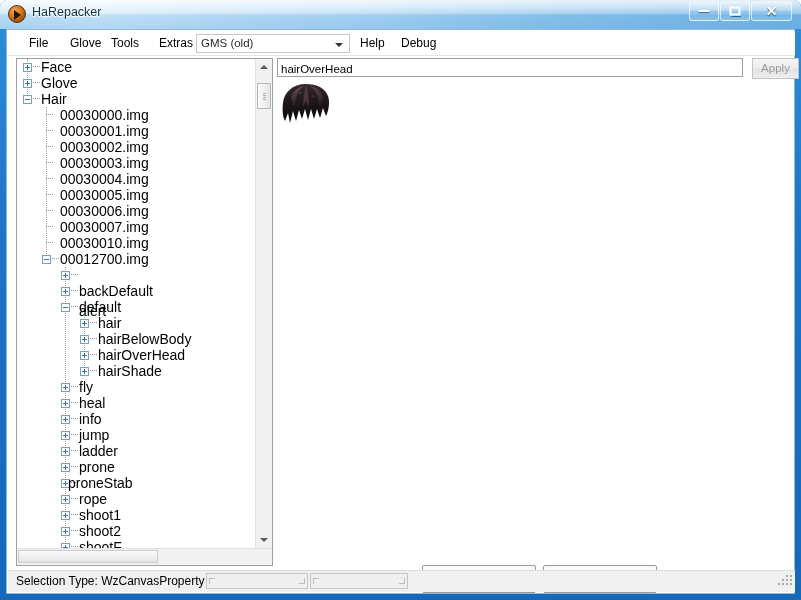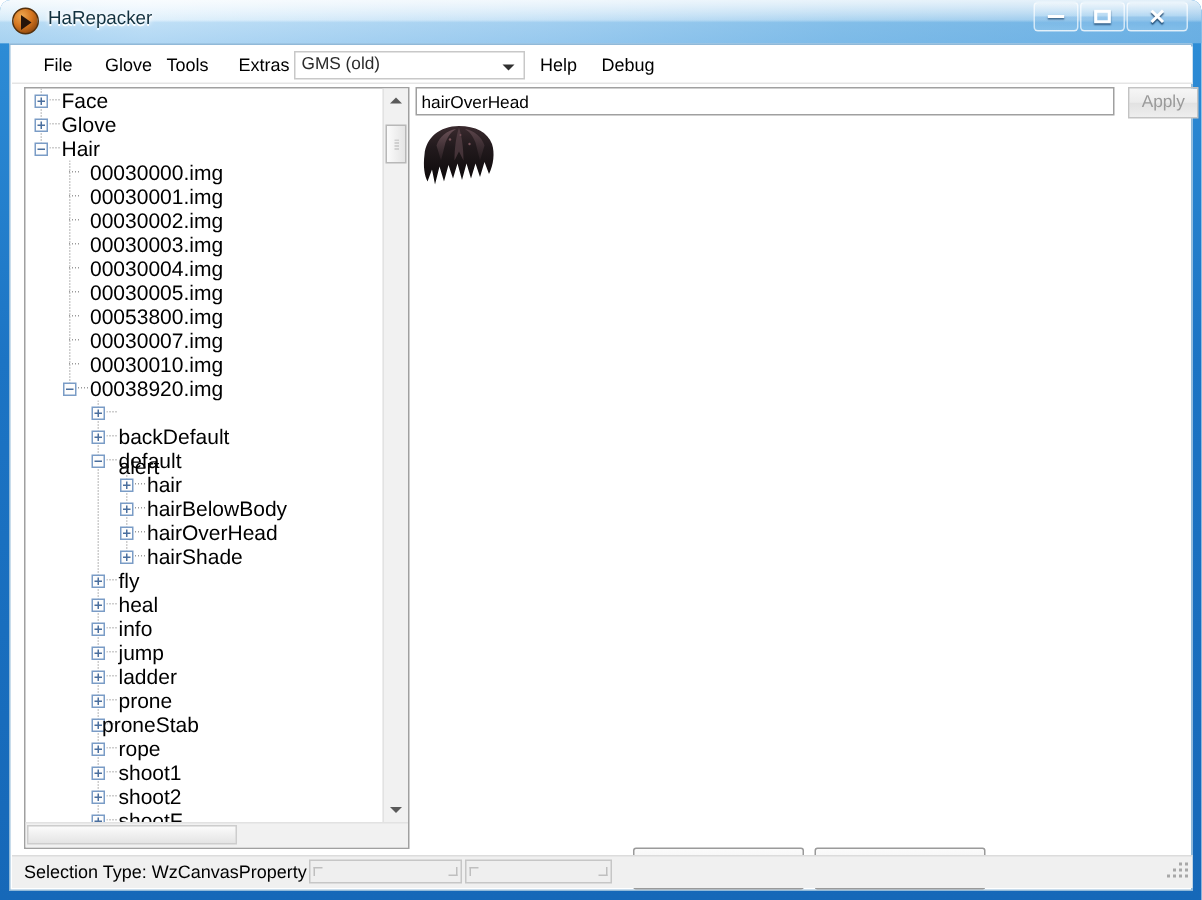--- a/index.html
+++ b/index.html
@@ -418,37 +418,37 @@
             <span class="tree-label" style="left: 43px;">00030004.img</span>
           </div>
           <div class="tree-node">
             <span class="tree-vline" style="left: 29px;"></span>
             <span class="tree-dots" style="left: 29px;"></span>
             <span class="tree-label" style="left: 43px;">00030005.img</span>
           </div>
           <div class="tree-node">
             <span class="tree-vline" style="left: 29px;"></span>
             <span class="tree-dots" style="left: 29px;"></span>
-            <span class="tree-label" style="left: 43px;">00053800.img</span>
+            <span class="tree-label" style="left: 43px;">00030006.img</span>
           </div>
           <div class="tree-node">
             <span class="tree-vline" style="left: 29px;"></span>
             <span class="tree-dots" style="left: 29px;"></span>
             <span class="tree-label" style="left: 43px;">00030007.img</span>
           </div>
           <div class="tree-node">
             <span class="tree-vline" style="left: 29px;"></span>
             <span class="tree-dots" style="left: 29px;"></span>
             <span class="tree-label" style="left: 43px;">00030010.img</span>
           </div>
           <div class="tree-node">
             <span class="tree-vline" style="left: 29px; height: 8px;"></span>
             <span class="tree-toggle minus" style="left: 25px;"></span>
             <span class="tree-dots" style="left: 35px;"></span>
-            <span class="tree-label" style="left: 43px;">00038920.img</span>
+            <span class="tree-label" style="left: 43px;">00012700.img</span>
           </div>
           <div class="tree-node">
             <span class="tree-vline" style="left: 48px;"></span>
             <span class="tree-toggle plus" style="left: 44px;"></span>
             <span class="tree-dots" style="left: 54px;"></span>
             <span class="tree-label" style="left: 62px; margin-top: 36px;">alert</span>
           </div>
           <div class="tree-node">
             <span class="tree-vline" style="left: 48px;"></span>
             <span class="tree-toggle plus" style="left: 44px;"></span>

